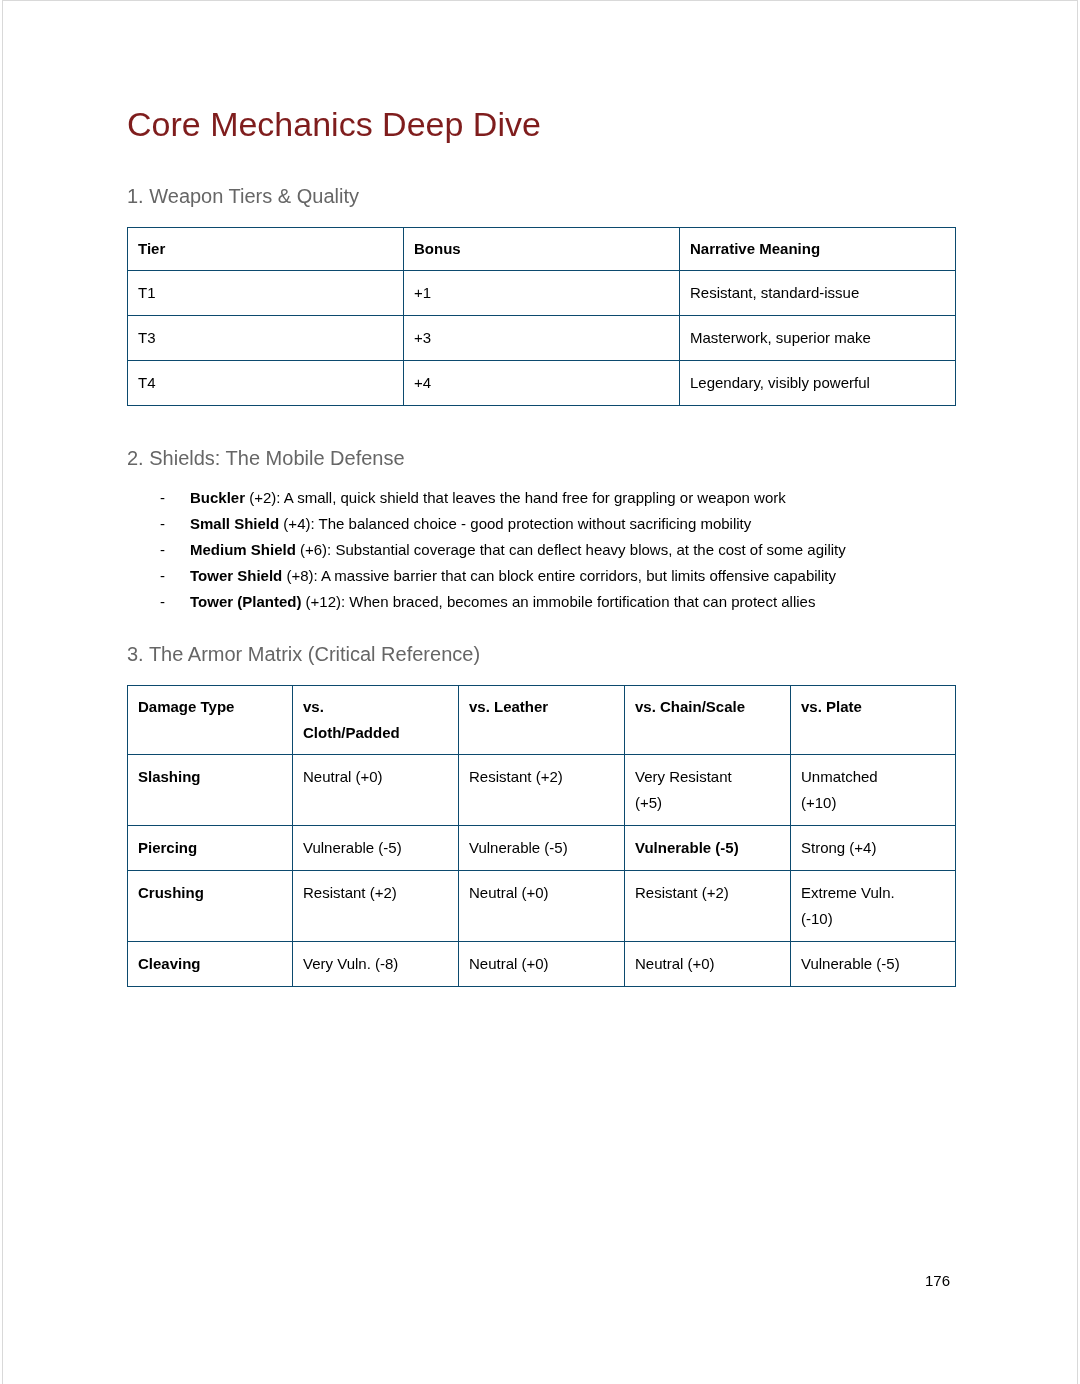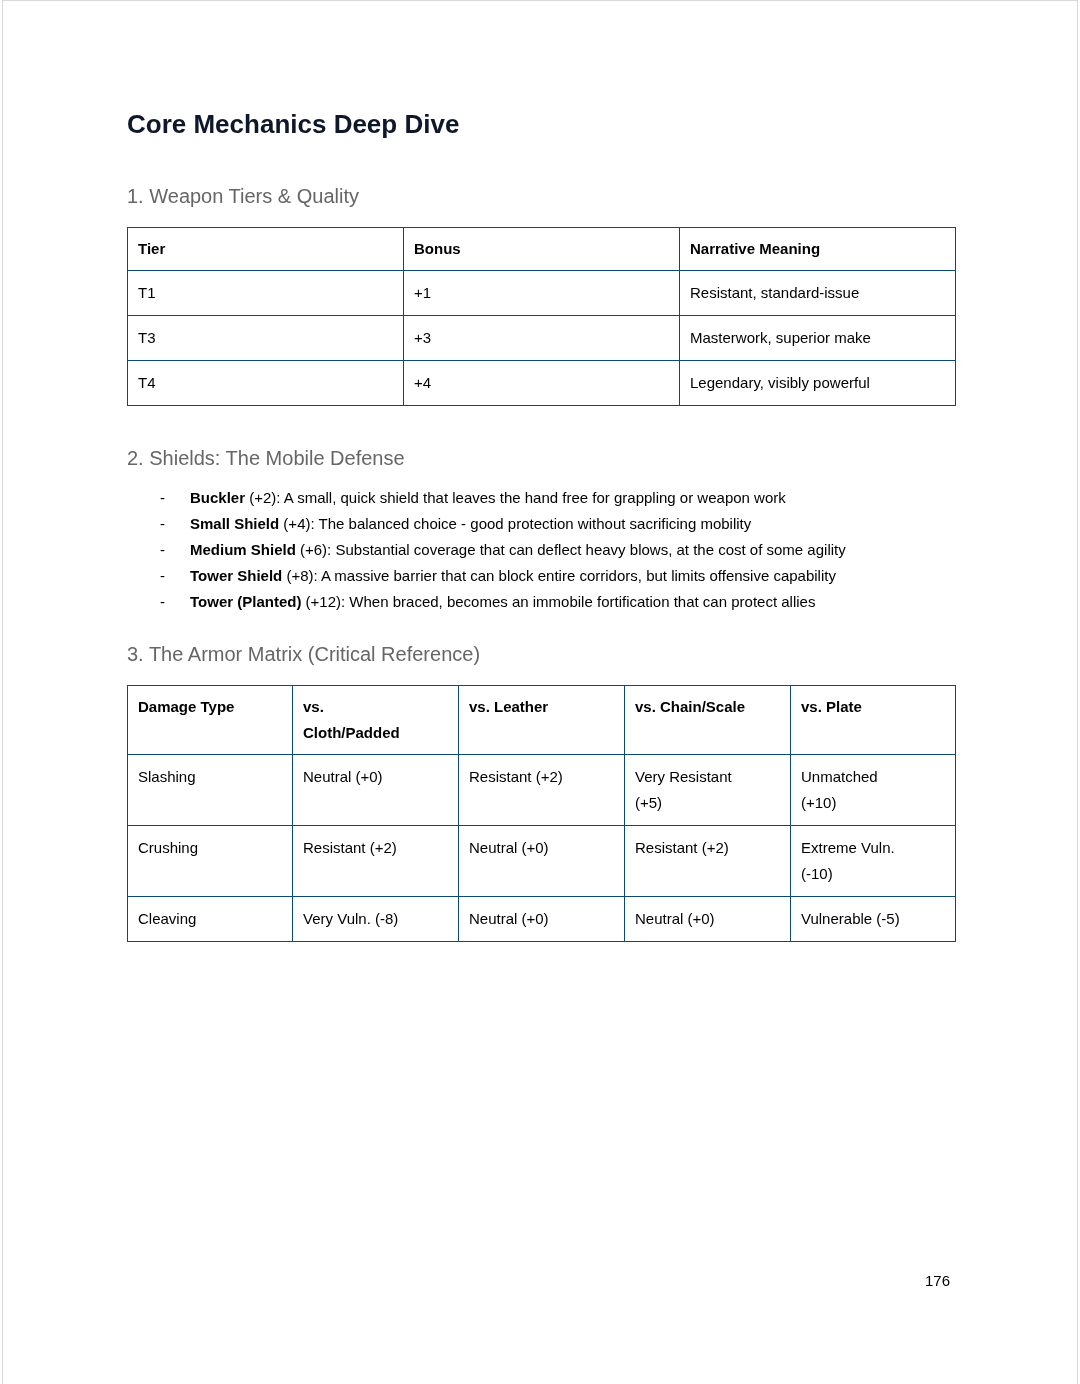--- a/index.html
+++ b/index.html
@@ -18,24 +18,24 @@
     border-bottom: none;
     pointer-events: none;
   }
   .content {
     position: absolute;
     left: 127px; top: 0;
     width: 828px;
     padding-top: 106px;
   }
   .doc-title {
-    font-size: 26px;
+    font-size: 34px;
     line-height: 36px;
-    font-weight: 700;
-    color: #0f172a;
+    font-weight: 400;
+    color: #7f1d1d;
   }
   .section-heading {
     font-size: 20px;
     line-height: 28px;
     font-weight: 400;
     color: #666666;
   }
   .sh-1 { margin-top: 40px; margin-bottom: 17px; }
   .sh-2 { margin-top: 38px; margin-bottom: 13px; }
   .sh-3 { margin-top: 25px; margin-bottom: 17px; }
@@ -48,21 +48,21 @@
     border: 1px solid #0c4a6e;
     font-size: 15px;
     line-height: 26px;
     padding: 9px 10px;
     vertical-align: top;
     text-align: left;
     white-space: pre-line;
     color: #000000;
   }
   table.doc-table th { font-weight: 700; padding: 8px 10px; }
-  td.bold { font-weight: 400; }
+  td.bold { font-weight: 700; }
   .bullets { margin: 0; }
   .bullet {
     display: flex;
     align-items: flex-start;
     font-size: 15px;
     line-height: 26px;
   }
   .bullet .dash {
     margin-left: 33px;
     width: 30px;
@@ -167,20 +167,27 @@
     <tr>
       <td class="bold">Slashing</td>
       <td>Neutral (+0)</td>
       <td>Resistant (+2)</td>
       <td>Very Resistant
 (+5)</td>
       <td>Unmatched
 (+10)</td>
     </tr>
     <tr>
+      <td class="bold">Piercing</td>
+      <td>Vulnerable (-5)</td>
+      <td>Vulnerable (-5)</td>
+      <td class="bold">Vulnerable (-5)</td>
+      <td>Strong (+4)</td>
+    </tr>
+    <tr>
       <td class="bold">Crushing</td>
       <td>Resistant (+2)</td>
       <td>Neutral (+0)</td>
       <td>Resistant (+2)</td>
       <td>Extreme Vuln.
 (-10)</td>
     </tr>
     <tr>
       <td class="bold">Cleaving</td>
       <td>Very Vuln. (-8)</td>

